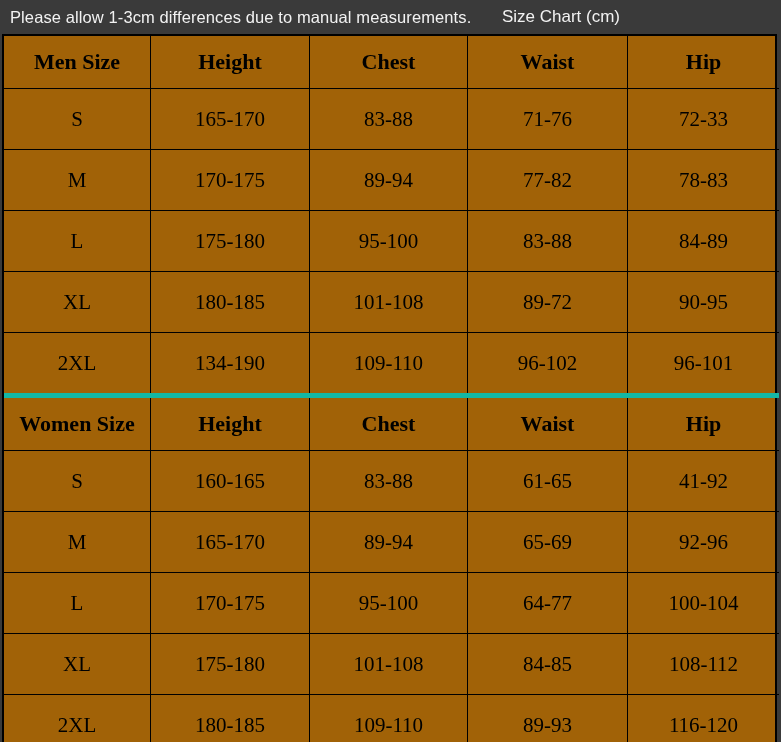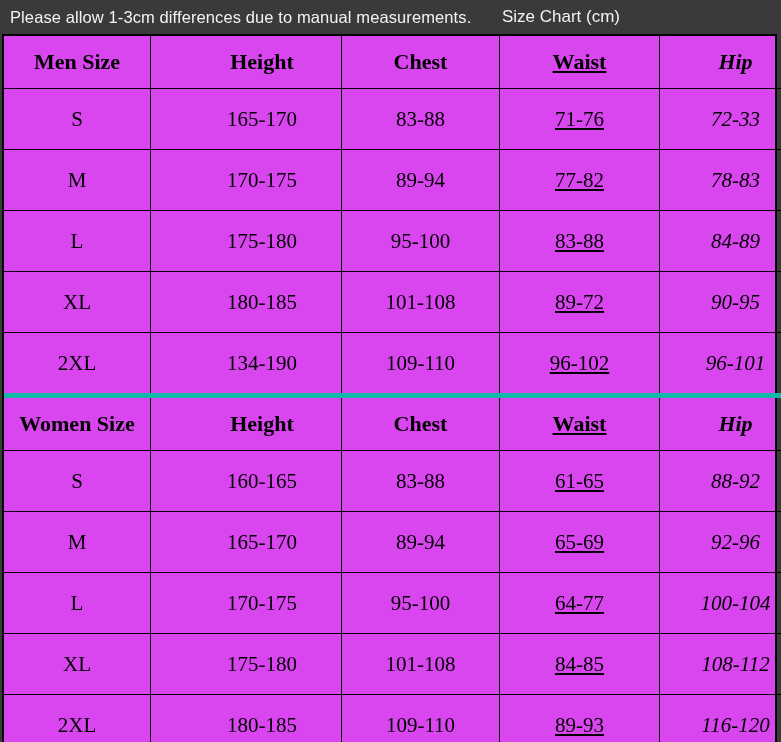--- a/index.html
+++ b/index.html
@@ -46,59 +46,59 @@
     text-align: right;
   }
 
   
   .table-wrap {
     position: absolute;
     left: 2px;
     top: 34px;
     width: 775px;
     height: 708px;
-    background: #d946ef;
+    background: #a16207;
     border: 2px solid #000000;
     border-bottom: none;
     box-sizing: border-box;
   }
   table.size-chart {
     border-collapse: collapse;
     width: 100%;
     height: 100%;
     table-layout: fixed;
   }
   table.size-chart td {
     border: 1px solid #000000;
     text-align: center;
     vertical-align: middle;
     color: #000000;
     font-size: 21px;
     font-weight: normal;
     padding: 0;
   }
   table.size-chart td.col-size   { width: 146px; }
-  table.size-chart td.col-height { width: 158px; padding-left: 32px; }
+  table.size-chart td.col-height { width: 158px; }
   table.size-chart td.col-chest  { width: 157px; }
-  table.size-chart td.col-waist  { width: 159px; text-decoration: underline; }
+  table.size-chart td.col-waist  { width: 159px; }
   table.size-chart td.col-hip    { width: 151px; }
 
   tr.hdr-row td {
     font-weight: bold;
     font-size: 22px;
   }
   tr.section-break td {
     border-top: 5px solid #14b8a6;
   }
   tr.data-row td { height: 60px; }
   tr.hdr-row td  { height: 52px; }
 
   
   table.size-chart tr td:first-child { border-left: none; }
-  table.size-chart tr td:last-child  { border-right: none; font-style: italic; }
+  table.size-chart tr td:last-child  { border-right: none; }
   table.size-chart tr:first-child td { border-top: none; }
   table.size-chart tr:last-child td  { border-bottom: none; }
 </style>
 </head>
 <body>
 
 <div id="page">
 
   <div class="banner">
     <span class="banner-note">Please allow 1-3cm differences due to manual measurements.</span>
@@ -156,21 +156,21 @@
             <td class="col-height">Height</td>
             <td class="col-chest">Chest</td>
             <td class="col-waist">Waist</td>
             <td class="col-hip">Hip</td>
           </tr>
           <tr class="data-row">
             <td class="col-size">S</td>
             <td class="col-height">160-165</td>
             <td class="col-chest">83-88</td>
             <td class="col-waist">61-65</td>
-            <td class="col-hip">88-92</td>
+            <td class="col-hip">41-92</td>
           </tr>
           <tr class="data-row">
             <td class="col-size">M</td>
             <td class="col-height">165-170</td>
             <td class="col-chest">89-94</td>
             <td class="col-waist">65-69</td>
             <td class="col-hip">92-96</td>
           </tr>
           <tr class="data-row">
             <td class="col-size">L</td>

